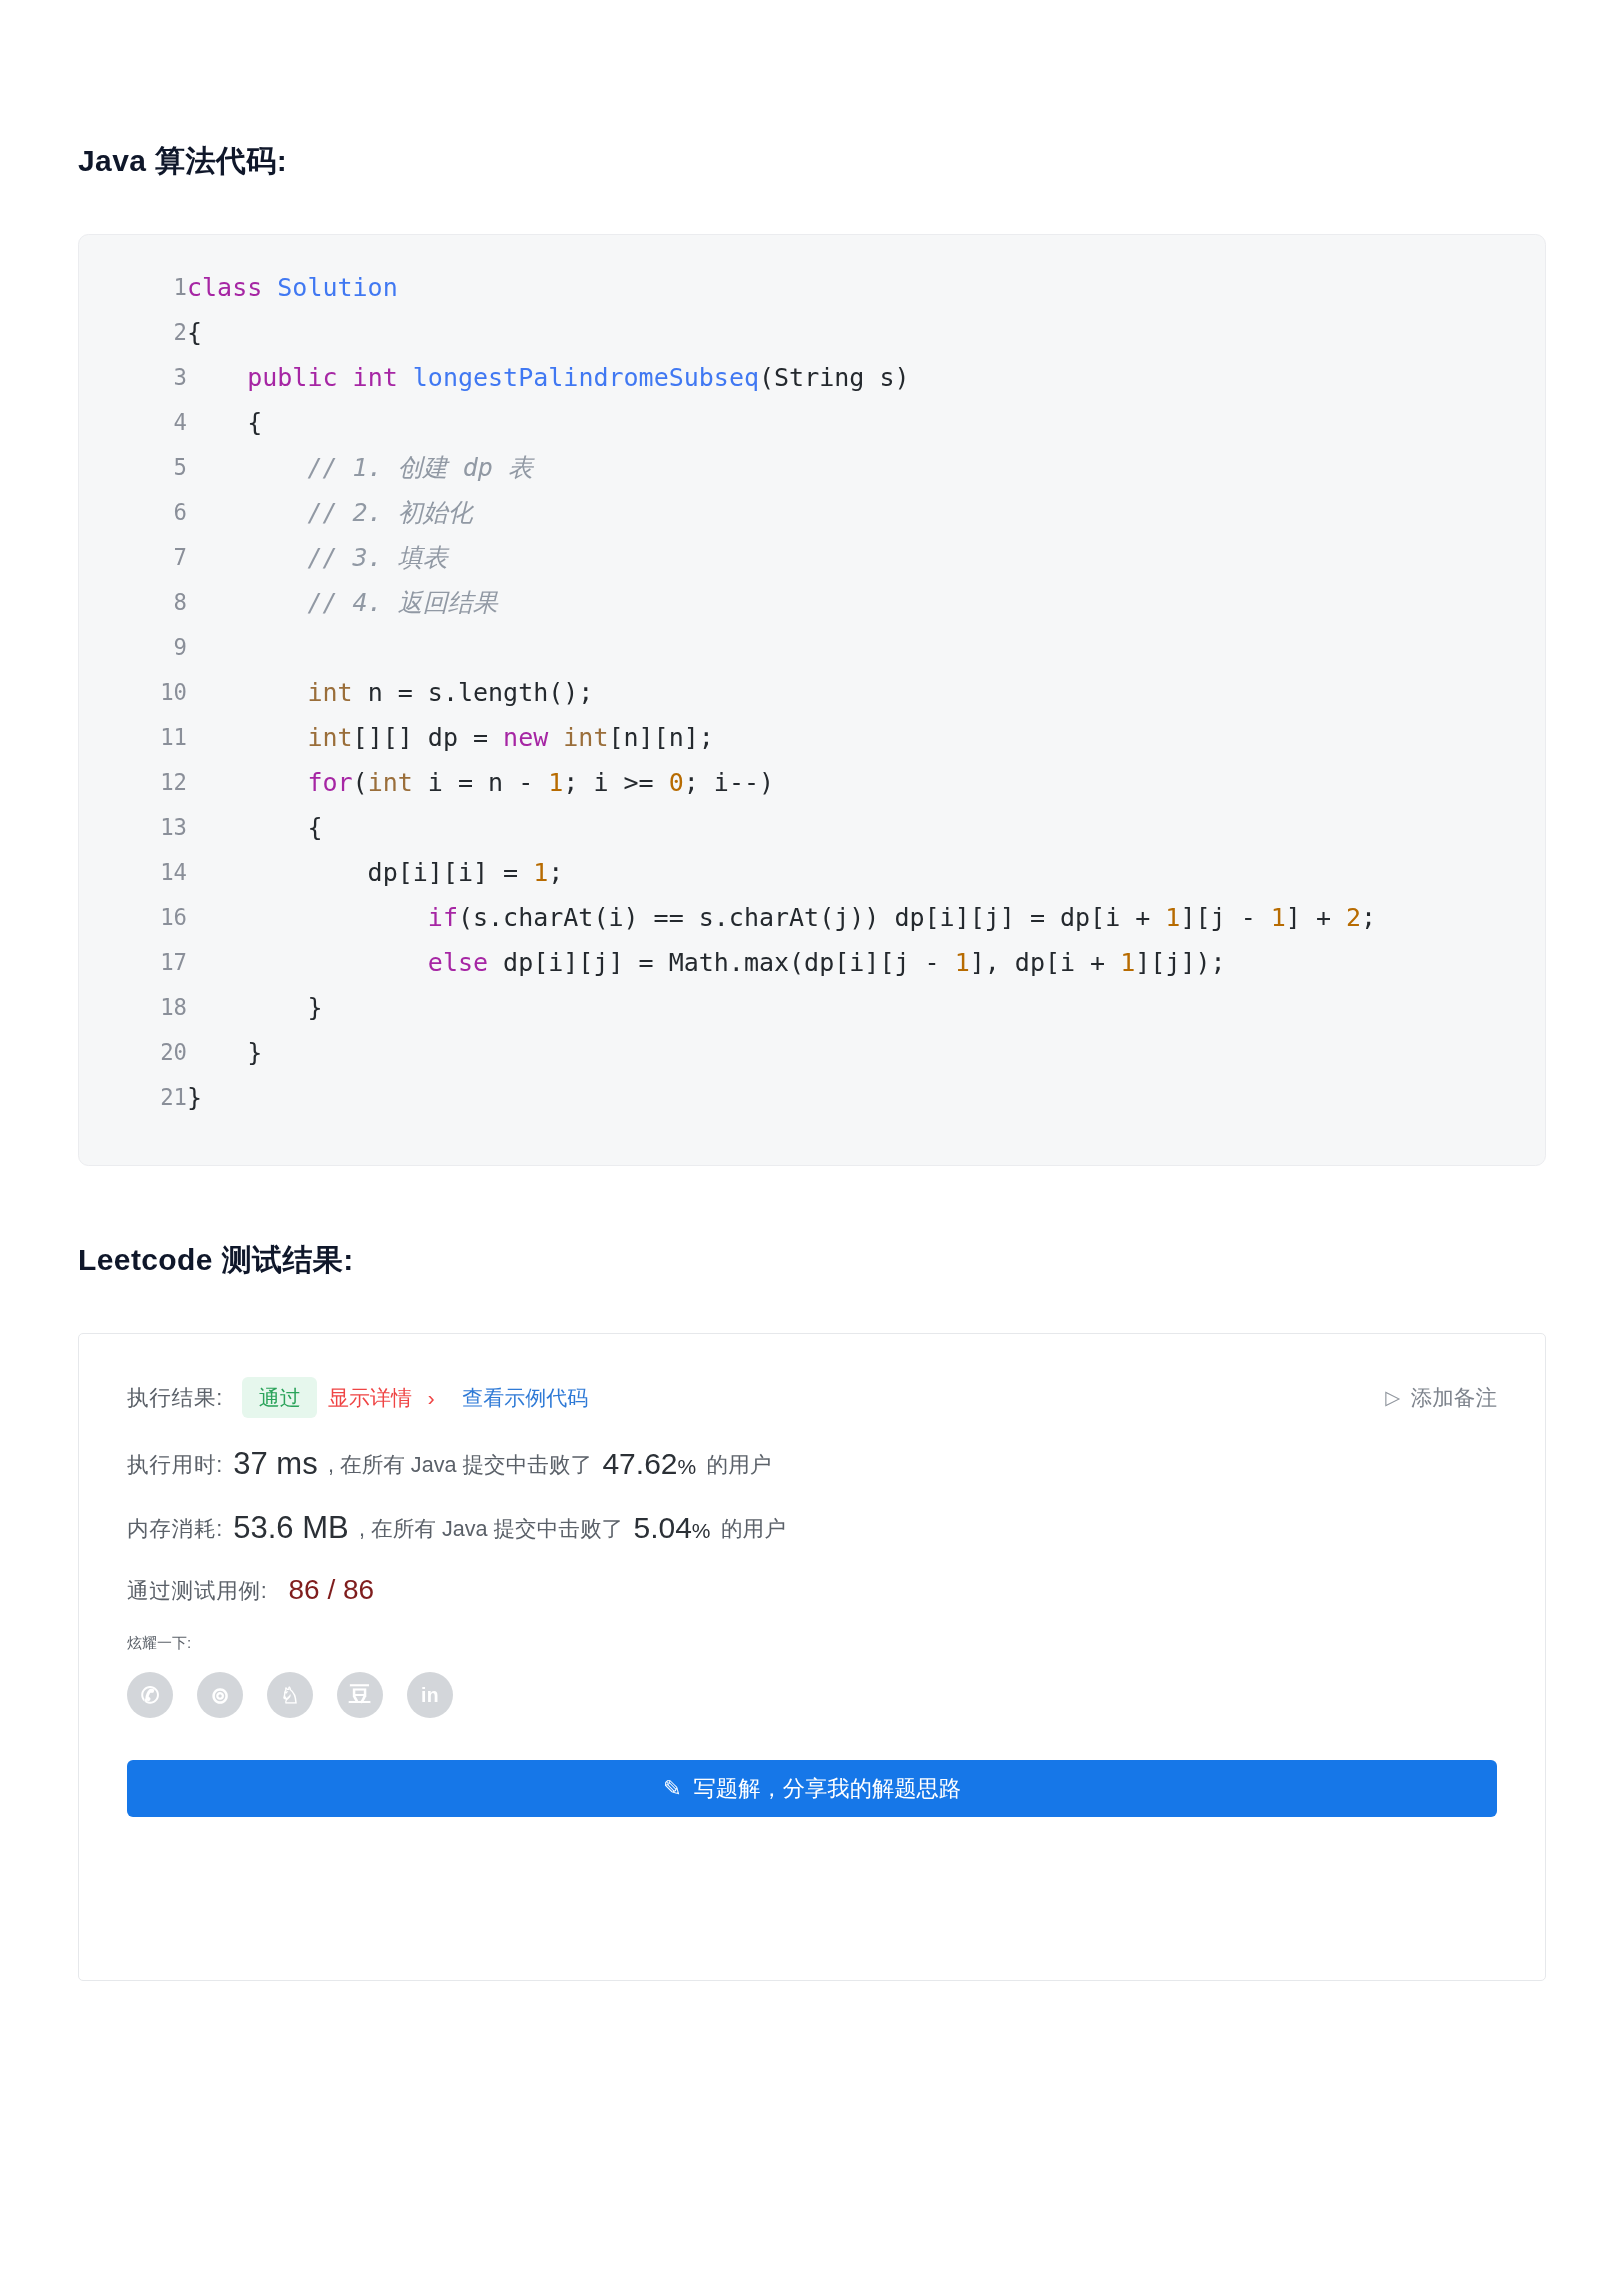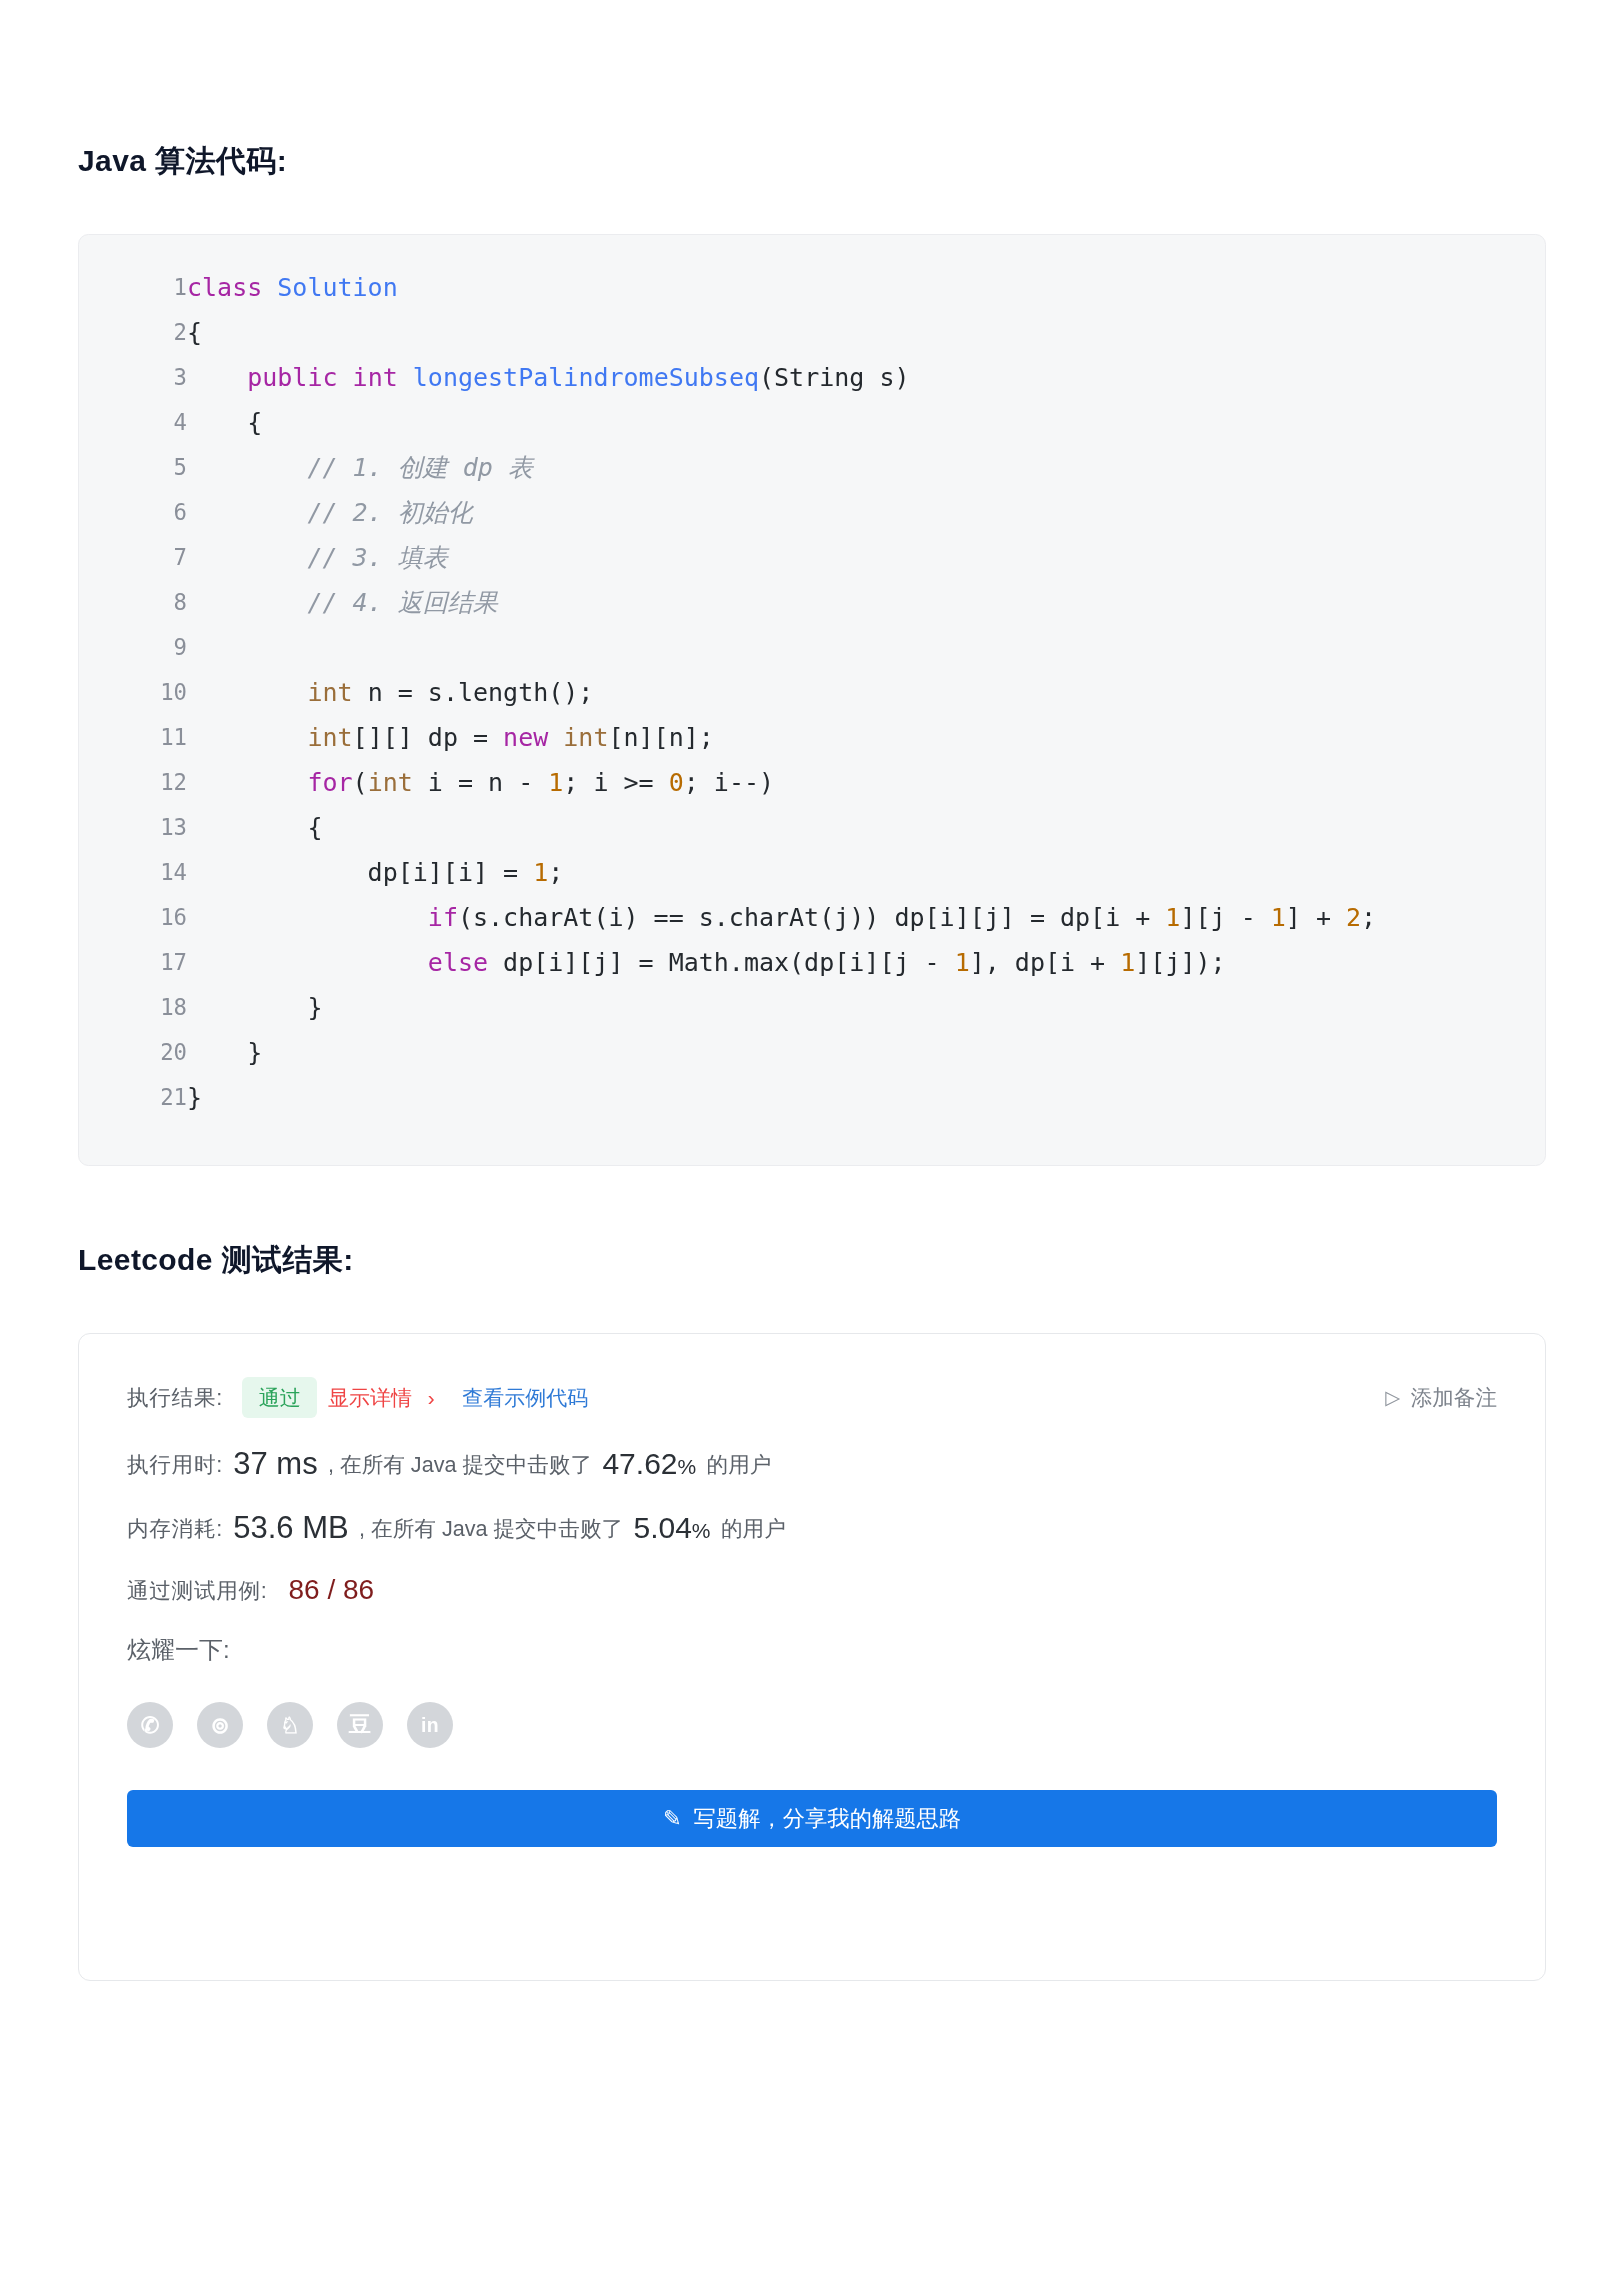--- a/index.html
+++ b/index.html
@@ -64,21 +64,21 @@
   .type { color: #9a6e3a; }        
   .cls  { color: #4078f2; }        
   .num  { color: #b76b01; }
   .cmt  { color: #9199a4; font-style: italic; }
   .pl   { color: #24292e; }
 
   
   .result-card {
     margin-top: 52px;
     border: 0.7px solid #e6e8eb;
-    border-radius: 12px;
+    border-radius: 5px;
     background: #ffffff;
     padding: 43px 48px 0 48px;
     height: 648px;
     overflow: hidden;
   }
   .row {
     display: flex;
     align-items: center;
     margin-bottom: 28px;
   }
@@ -147,23 +147,23 @@
     margin-left: 10.4px;
     white-space: nowrap;
   }
   .cases {
     font-size: 28px;
     color: #7f1d1d;
     margin-left: 21px;
     white-space: nowrap;
   }
   .share-label {
-    font-size: 24px;
+    font-size: 15px;
     color: #5b6169;
-    margin-bottom: 36px;
+    margin-bottom: 19px;
   }
   .share-icons {
     display: flex;
     gap: 24px;
     margin-bottom: 42px;
   }
   .sicon {
     width: 46px; height: 46px;
     border-radius: 50%;
     background: #d3d6da;

